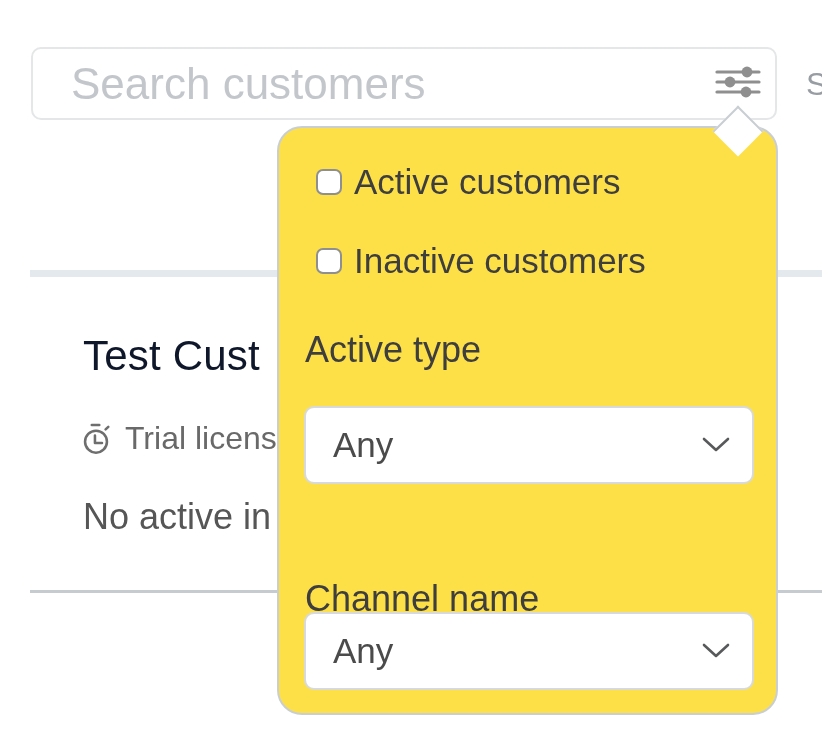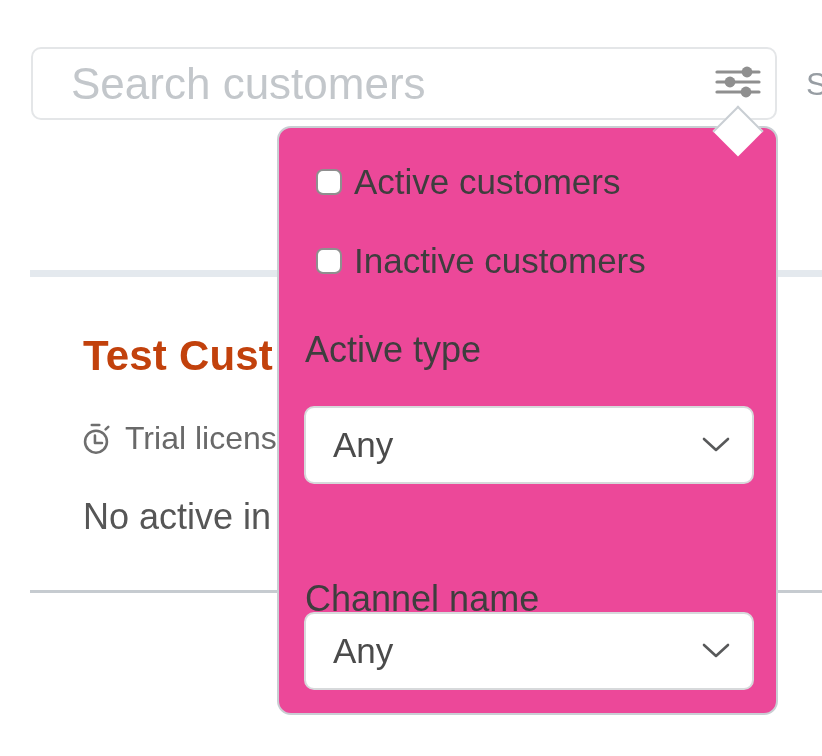--- a/index.html
+++ b/index.html
@@ -27,36 +27,36 @@
   .edge-s {
     position:absolute; left:806px; top:66px; font-size:32px; color:#979da3;
     white-space:nowrap;
   }
 
   
   .divider-light { position:absolute; left:30px; top:270px; width:792px; height:7px; background:#e4e9ee; }
   .divider-dark  { position:absolute; left:30px; top:590px; width:792px; height:3px; background:#c6cbd0; }
 
   .card-title {
-    position:absolute; left:83px; top:332px; font-size:42px; font-weight:700;
-    color:#c2410c; white-space:nowrap; letter-spacing:0.2px;
+    position:absolute; left:83px; top:332px; font-size:42px; font-weight:400;
+    color:#0f172a; white-space:nowrap; letter-spacing:0.2px;
   }
   .trial-row {
     position:absolute; left:78px; top:420px; display:flex; align-items:center;
     gap:11px; font-size:32px; color:#696969; white-space:nowrap;
   }
   .status-text {
     position:absolute; left:83px; top:496px; font-size:36px; color:#565656;
     white-space:nowrap;
   }
 
   
   .popover {
     position:absolute; left:277px; top:126px; width:501px; height:589px;
-    background:#ec4899; border:2px solid #c9ced3; border-radius:14px; z-index:2;
+    background:#fde047; border:2px solid #c9ced3; border-radius:25px; z-index:2;
   }
   .popover-caret {
     position:absolute; left:441px; top:-15px; width:36px; height:36px;
     background:#fff; border-top:2px solid #c9ced3; border-left:2px solid #c9ced3;
     transform:rotate(45deg);
   }
   .chk-row { position:absolute; left:37px; display:flex; align-items:center; gap:12px; cursor:pointer; }
   .chk-row.r1 { top:34px; }
   .chk-row.r2 { top:113px; }
   .chk {

